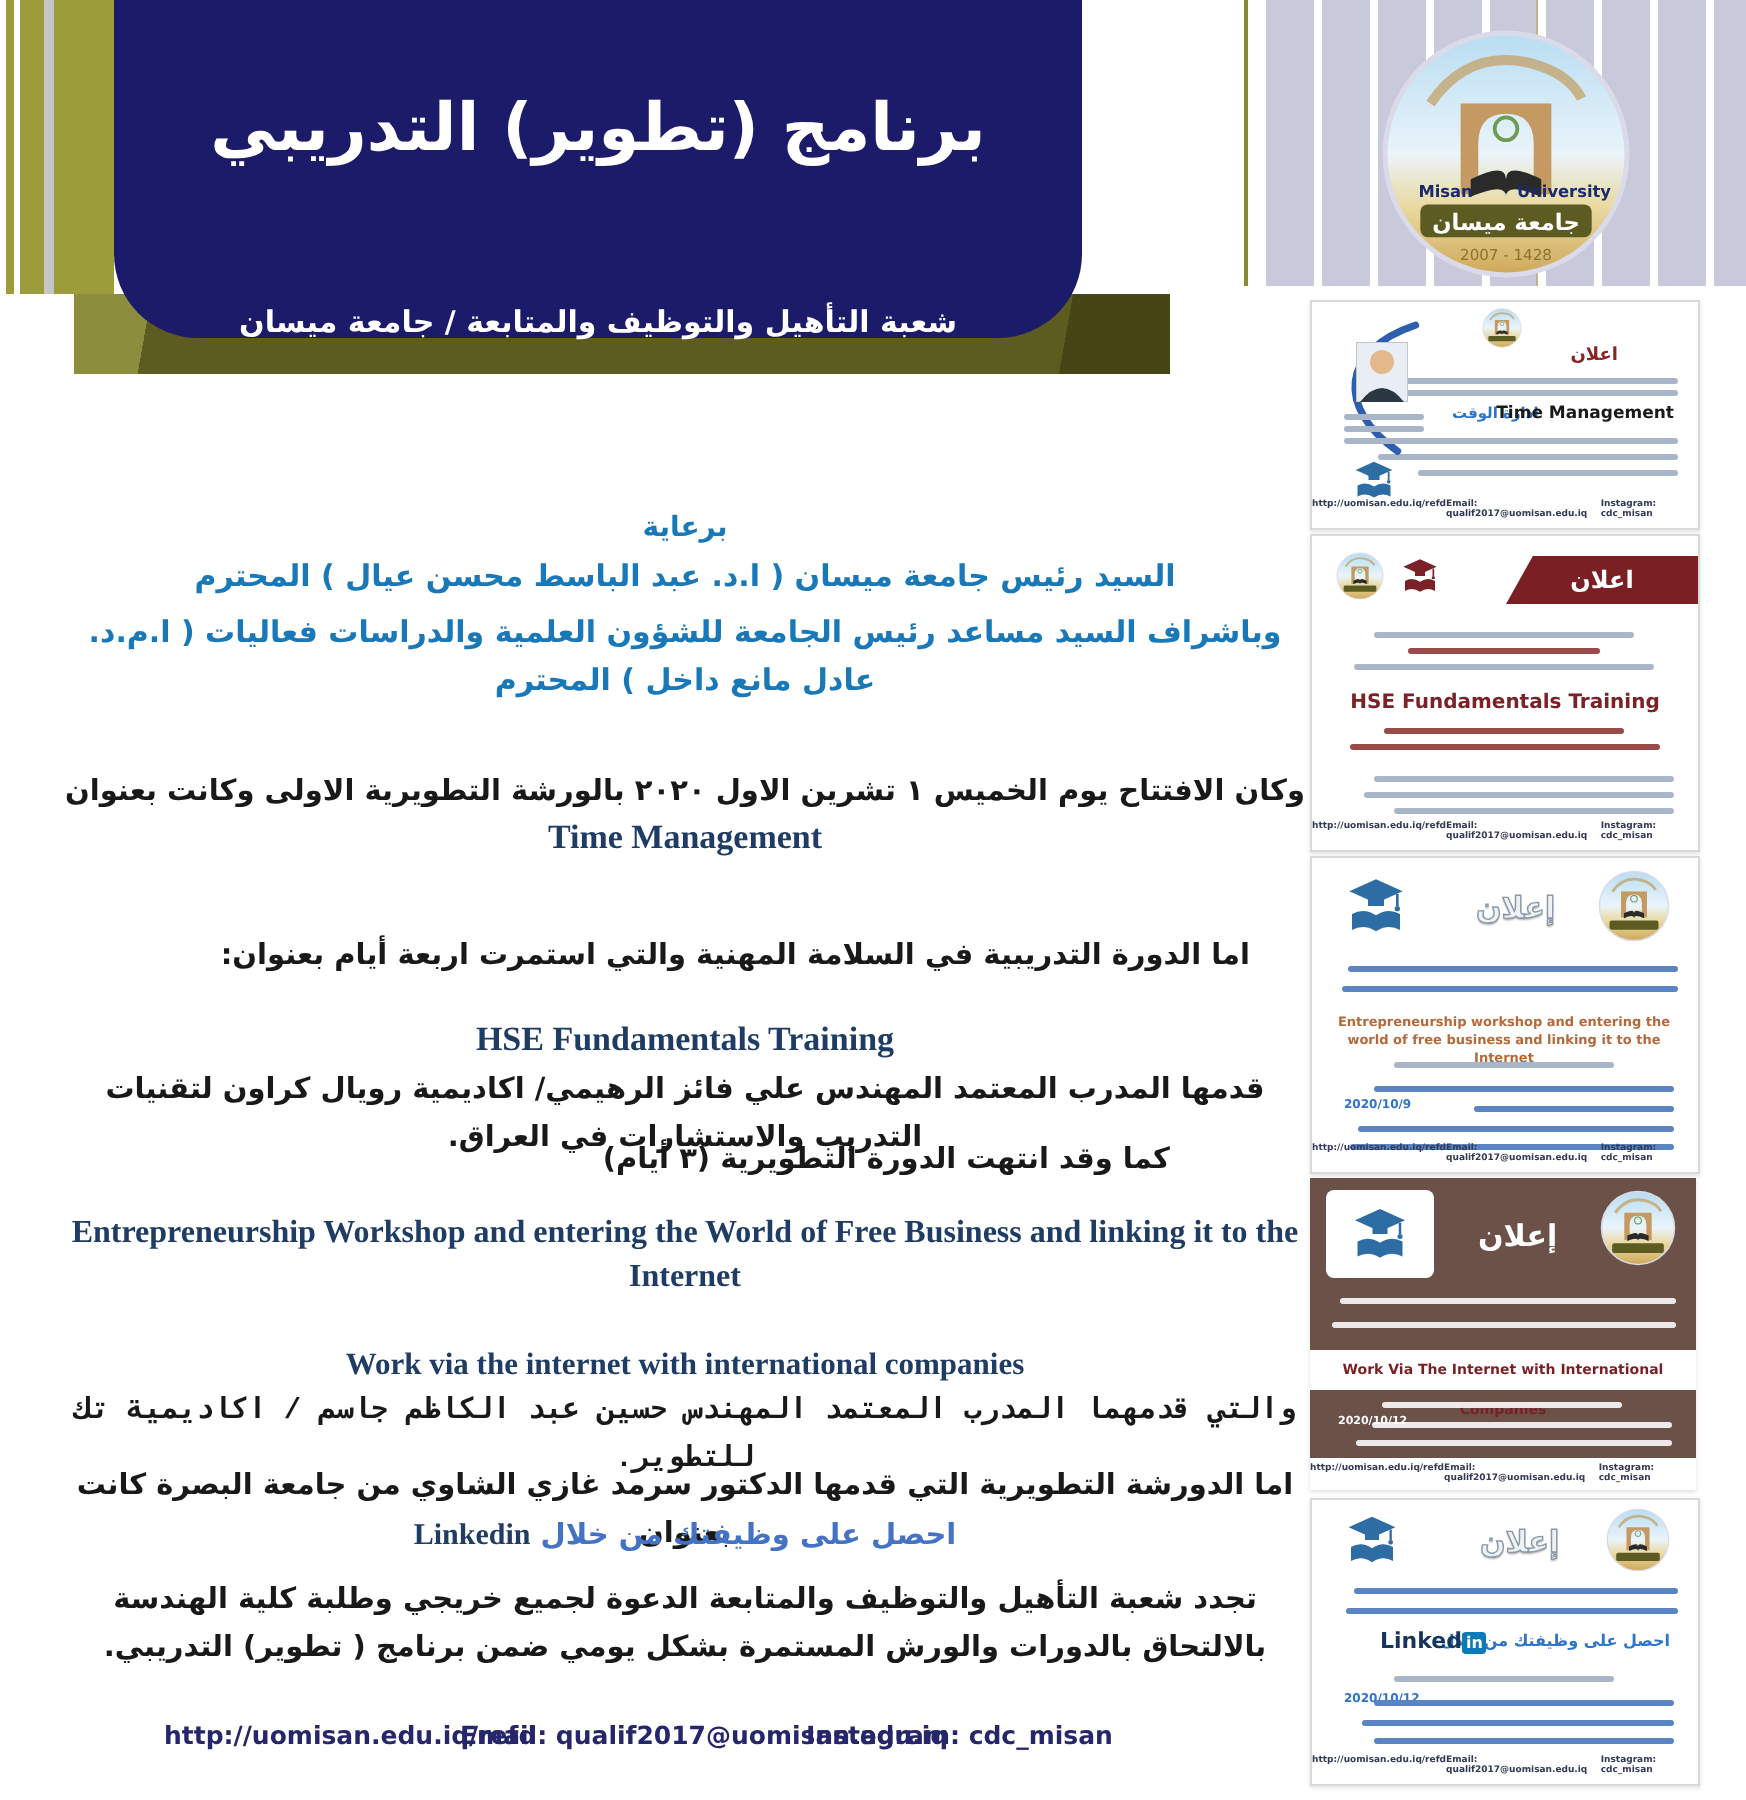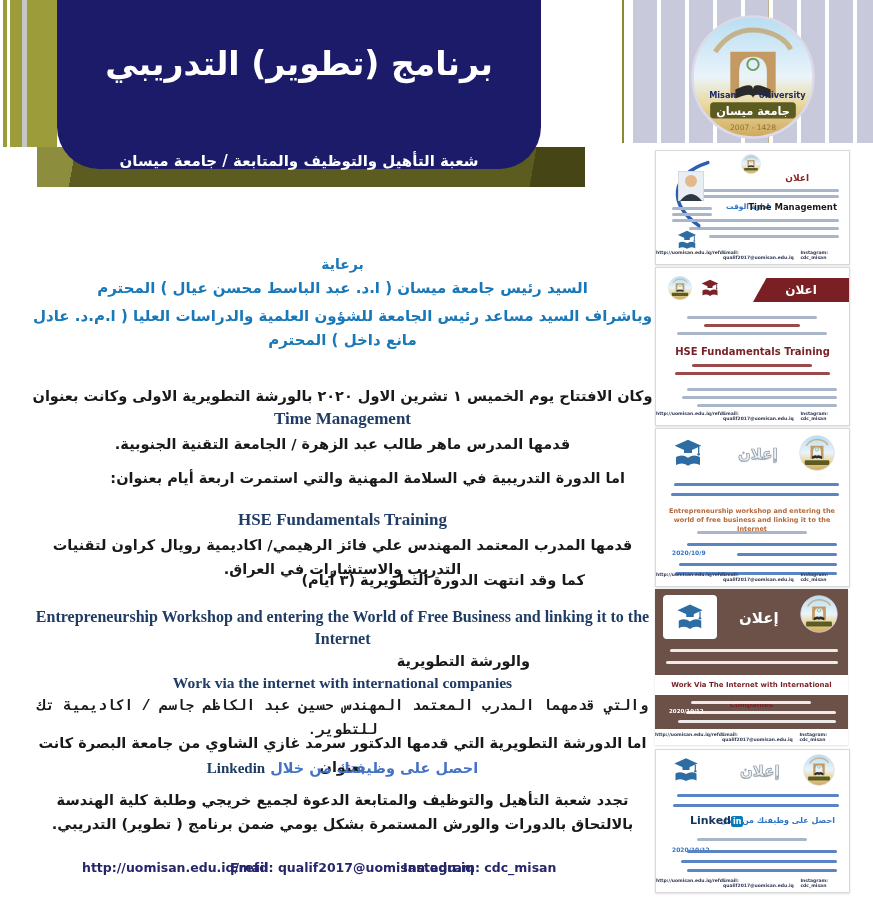--- a/index.html
+++ b/index.html
@@ -113,33 +113,31 @@
       <use href="#sym-logo-plain"></use>
       <text x="26" y="67" text-anchor="middle" font-size="6.5" font-weight="bold" fill="#1b2a6b">Misan</text>
       <text x="73" y="67" text-anchor="middle" font-size="6.5" font-weight="bold" fill="#1b2a6b">University</text>
       <text x="50" y="80" text-anchor="middle" font-size="9" font-weight="bold" fill="#ffffff">جامعة ميسان</text>
       <text x="50" y="92" text-anchor="middle" font-size="6" fill="#8a7430">2007 - 1428</text>
     </svg>
   </div>
 
   <div class="par blue" style="top:276px;font-size:15px;">السيد رئيس جامعة ميسان ( ا.د. عبد الباسط محسن عيال ) المحترم</div>
   <div class="par blue" style="top:252px;font-size:14px;">برعاية</div>
-  <div class="par blue" style="top:304px;font-size:15px;">وباشراف السيد مساعد رئيس الجامعة للشؤون العلمية والدراسات العليا ( ا.م.د. عادل مانع داخل ) المحترم</div>
+  <div class="par blue" style="top:304px;font-size:15px;">وباشراف السيد مساعد رئيس الجامعة للشؤون العلمية والدراسات فعاليات ( ا.م.د. عادل مانع داخل ) المحترم</div>
 
   <div class="par" style="top:384px;">وكان الافتتاح يوم الخميس ١ تشرين الاول ٢٠٢٠ بالورشة التطويرية الاولى وكانت بعنوان</div>
   <div class="en-head" style="top:409px;font-size:17px;">Time Management</div>
-  <div class="par" style="top:432px;">قدمها المدرس ماهر طالب عبد الزهرة / الجامعة التقنية الجنوبية.</div>
 
   <div class="par right-al" style="top:466px;padding-right:30px;width:595px;">اما الدورة التدريبية في السلامة المهنية والتي استمرت اربعة أيام بعنوان:</div>
   <div class="en-head" style="top:510px;font-size:17px;">HSE Fundamentals Training</div>
   <div class="par" style="top:533px;">قدمها المدرب المعتمد المهندس علي فائز الرهيمي/ اكاديمية رويال كراون لتقنيات التدريب والاستشارات في العراق.</div>
 
   <div class="par right-al" style="top:568px;padding-right:70px;width:555px;">كما وقد انتهت الدورة التطويرية (٣ أيام)</div>
   <div class="en-head" style="top:606px;font-size:16px;line-height:22px;">Entrepreneurship Workshop and entering the World of Free Business and linking it to the Internet</div>
-  <div class="par right-al" style="top:649px;padding-right:125px;width:500px;">والورشة التطويرية</div>
   <div class="en-head" style="top:674px;font-size:15.5px;">Work via the internet with international companies</div>
   <div class="par" style="top:694px;font-family:Liberation Mono, monospace;">والتي قدمهما المدرب المعتمد المهندس حسين عبد الكاظم جاسم / اكاديمية تك للتطوير.</div>
 
   <div class="par" style="top:731px;">اما الدورشة التطويرية التي قدمها الدكتور سرمد غازي الشاوي من جامعة البصرة كانت بعنوان</div>
   <div class="par" style="top:756px;">
     <span class="lk-ar">احصل على وظيفتك من خلال</span>
     <span class="lk-word">Linkedin</span>
   </div>
   <div class="par" style="top:788px;">تجدد شعبة التأهيل والتوظيف والمتابعة الدعوة لجميع خريجي وطلبة كلية الهندسة بالالتحاق بالدورات والورش المستمرة بشكل يومي ضمن برنامج ( تطوير) التدريبي.</div>
 

